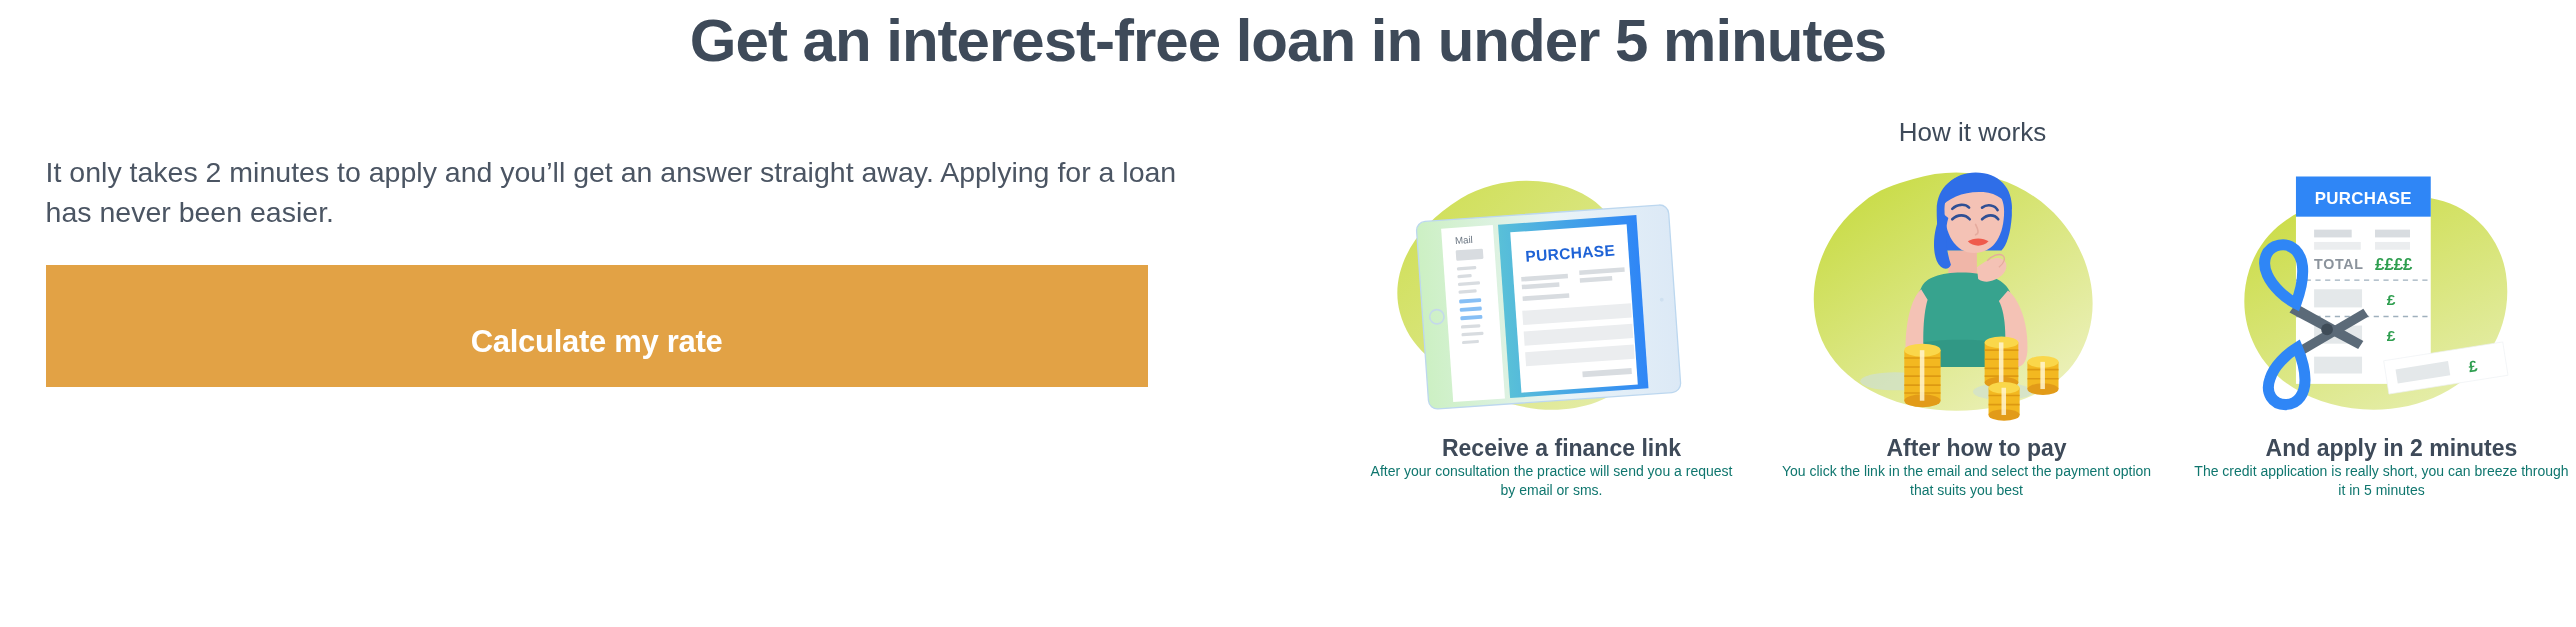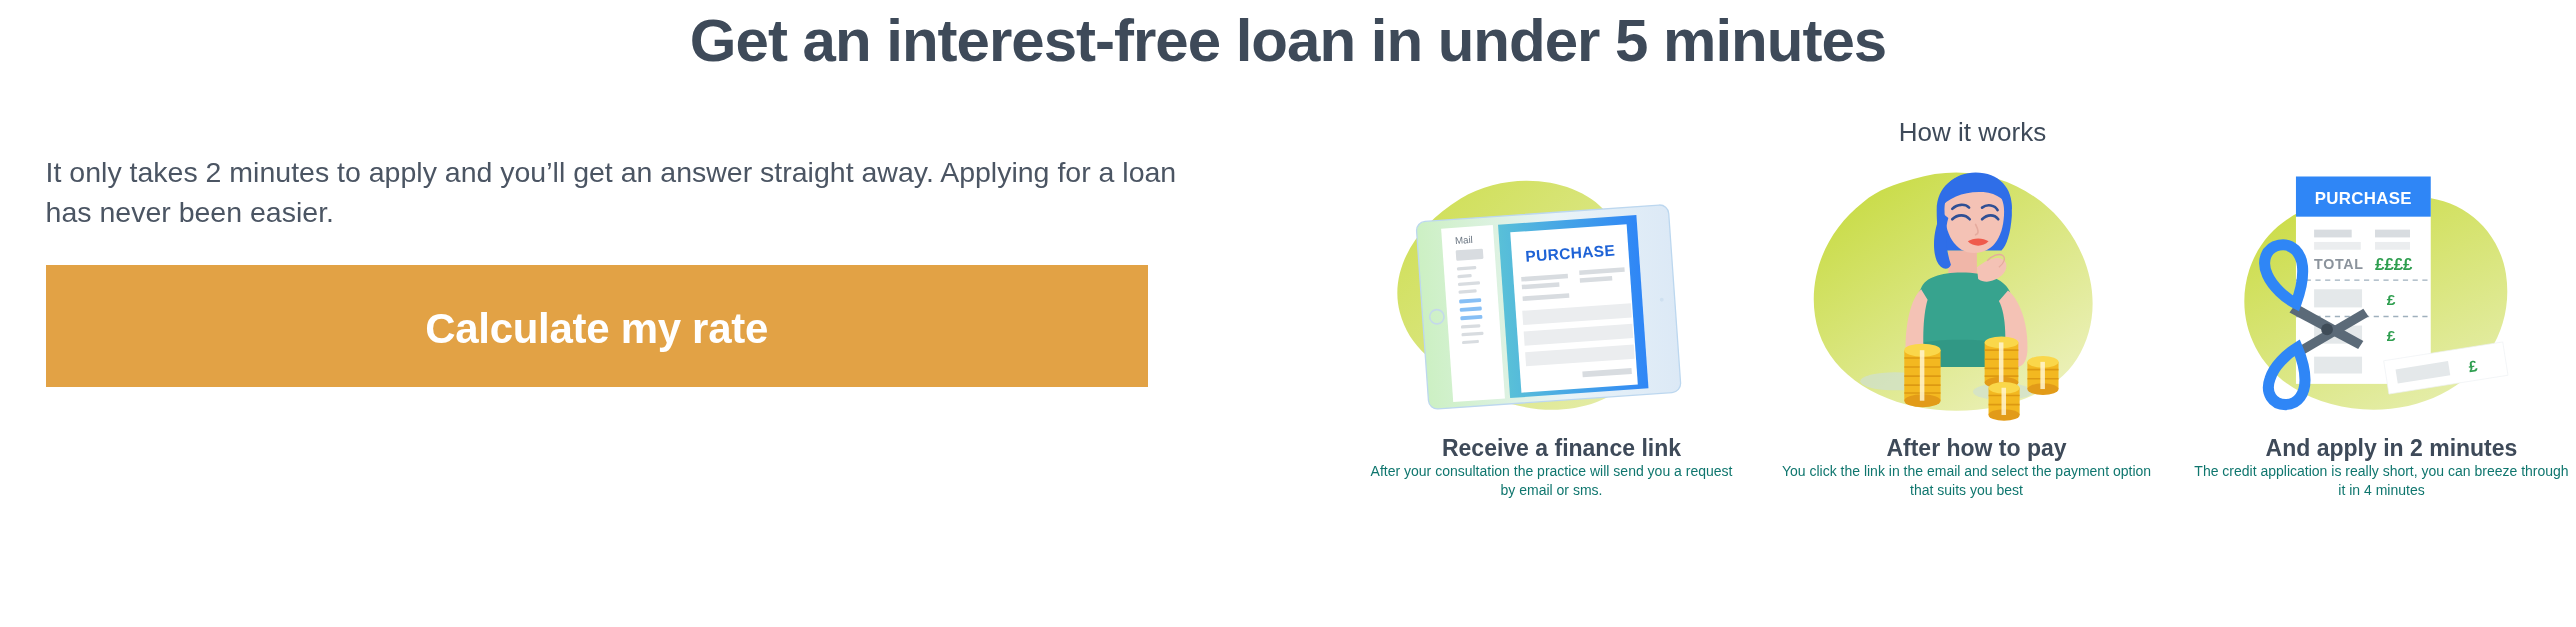--- a/index.html
+++ b/index.html
@@ -56,27 +56,27 @@
 
   .cta-button {
     display: block;
     margin-top: 32px;
     width: 1102px;
     height: 122px;
     background: #e2a245;
     border: none;
     color: #ffffff;
     font-family: "Liberation Sans", sans-serif;
-    font-size: 42px;
+    font-size: 31px;
     font-weight: 700;
     letter-spacing: -0.3px;
     cursor: pointer;
     line-height: 122px;
     text-align: center;
-    padding: 3px;
+    padding: 16px;
   }
 
   .disclaimer {
     margin-top: 27px;
     font-size: 27px;
     line-height: 1.45;
     color: #4b5563;
     max-width: 1088px;
     font-weight: 400;
   }
@@ -365,19 +365,19 @@
               <path d="M128 232 L232 290 L224 302 L118 246 Z" fill="#5b6a78"></path>
               <path d="M130 300 L232 240 L240 252 L138 312 Z" fill="#5b6a78"></path>
               <circle cx="176" cy="272" r="9" fill="#3f4c58"></circle>
 
               <path d="M128 232 C112 224 92 206 84 188 C74 166 82 146 102 142 C122 138 136 154 138 174 C140 194 134 216 128 232 Z" fill="none" stroke="#2f86f6" stroke-width="17" stroke-linecap="round"></path>
               <path d="M130 300 C114 310 94 328 88 348 C80 370 92 388 112 388 C132 388 142 370 142 350 C142 330 136 314 130 300 Z" fill="none" stroke="#2f86f6" stroke-width="17" stroke-linecap="round"></path>
             </g>
           </svg>
         </div>
         <div class="step-title">And apply in 2 minutes</div>
-        <div class="step-desc">The credit application is really short, you can breeze through it in 4 minutes</div>
+        <div class="step-desc">The credit application is really short, you can breeze through it in 5 minutes</div>
       </div>
 
     </div>
   </div>
 </div>
 
 
 </body></html>

